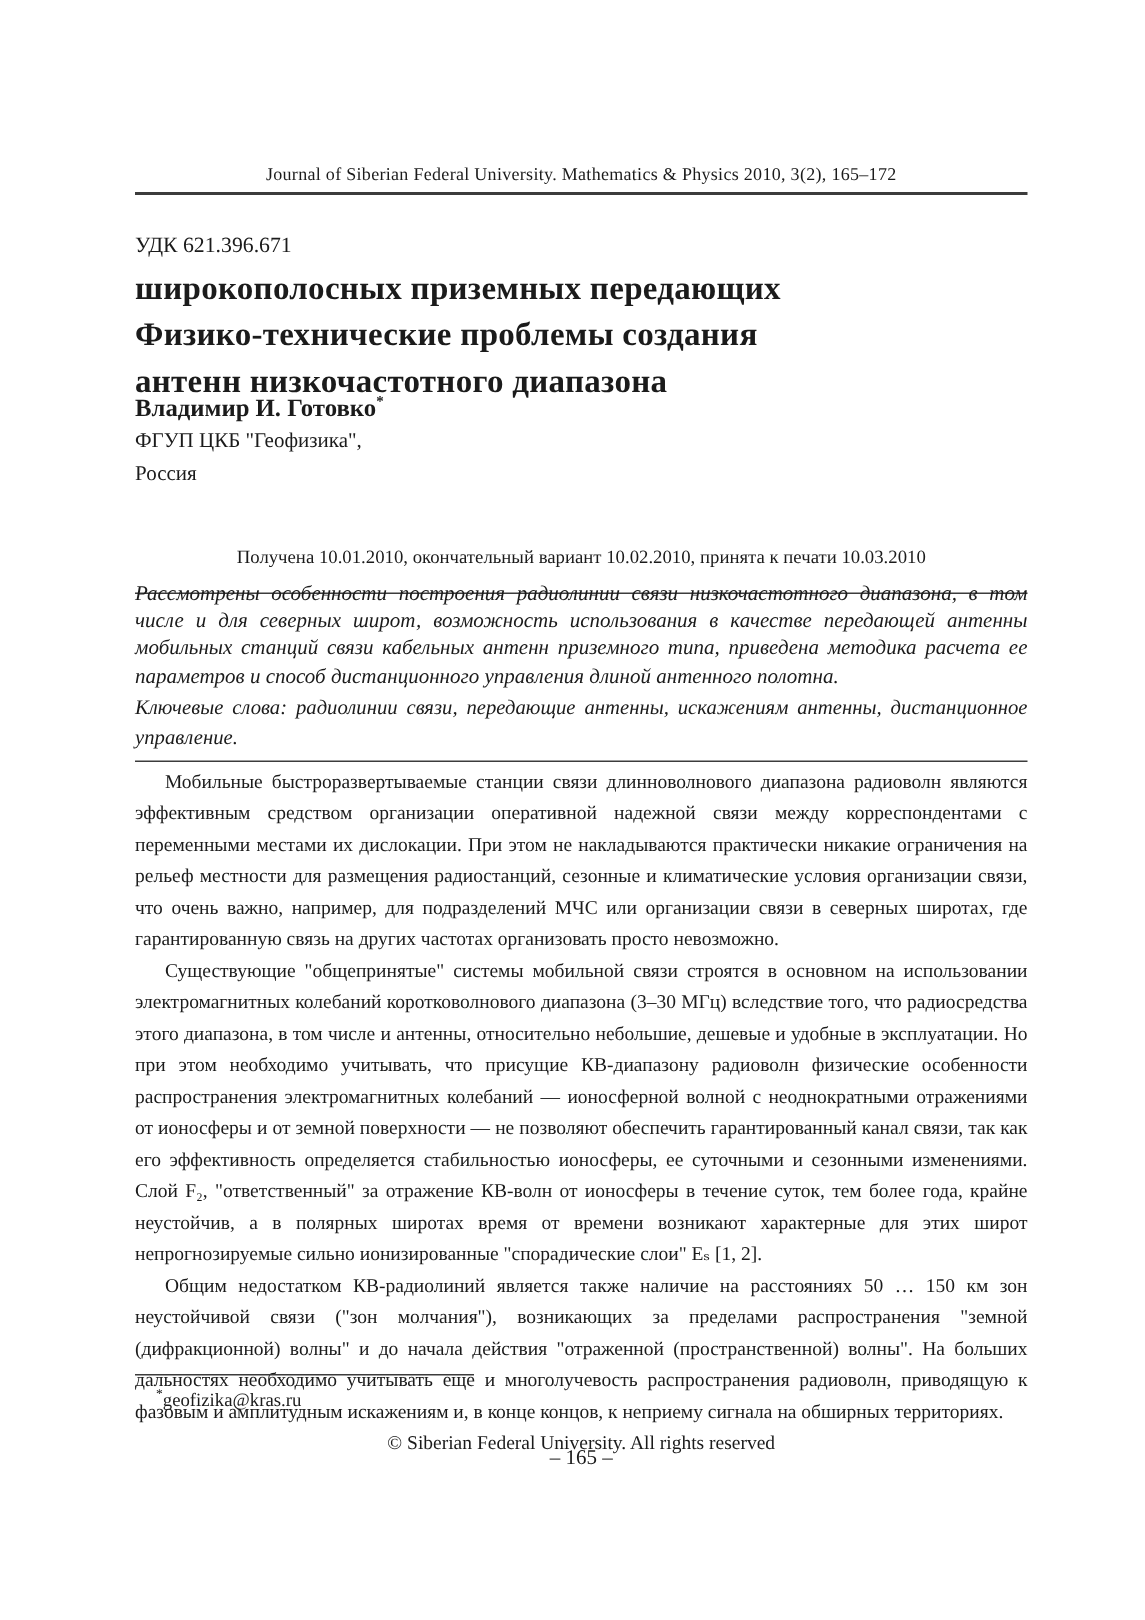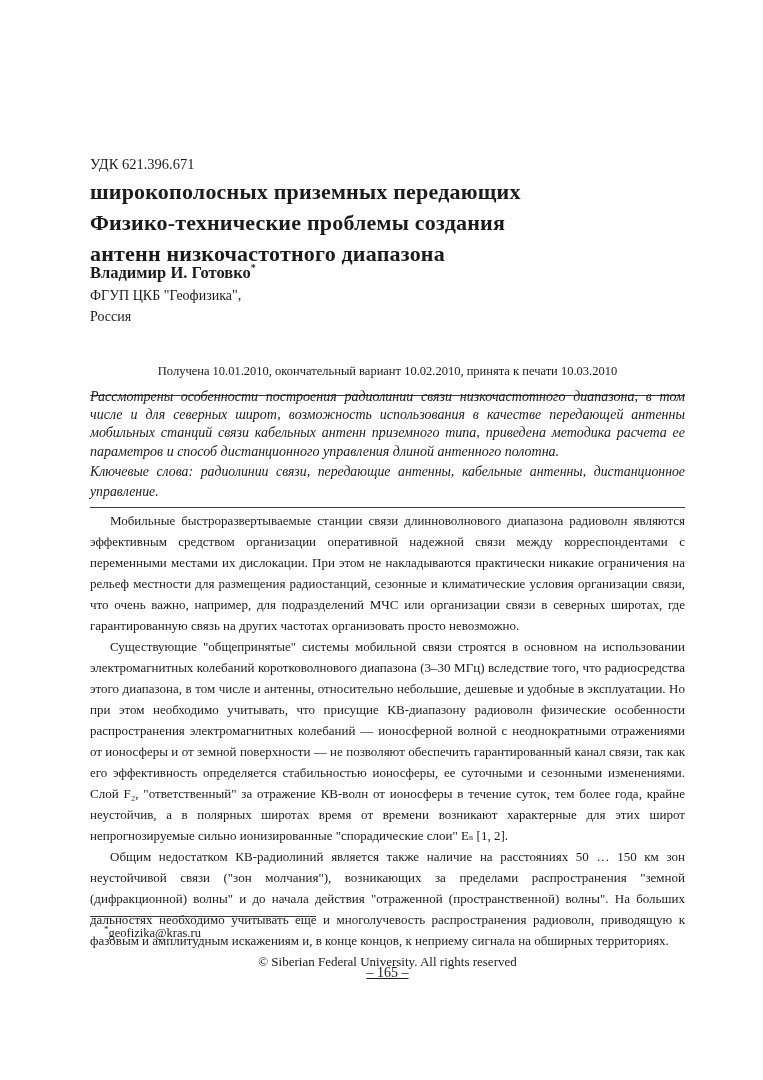--- a/index.html
+++ b/index.html
@@ -87,47 +87,48 @@
   .body-text p { margin: 0; text-indent: 20px; }
 
   
   .footnote { top: 916px; font-size: 12.5px; line-height: 16px; }
   .footnote-rule { width: 226px; height: 0; border-top: 1px solid #3c3c3c; margin-bottom: 4px; }
   .footnote-email { padding-left: 14px; }
   .footnote-email sup { font-size: 9px; }
   .footnote-copyright { font-size: 13px; margin-top: 13px; text-align: center; }
 
   
-  .page-number { top: 965px; text-align: center; font-size: 14px; text-decoration: underline; }
+  .page-number { top: 965px; text-align: center; font-size: 14px; }
 </style>
 </head>
 <body>
 
 <div class="page">
 
+  <div class="col journal-head">Journal of Siberian Federal University. Mathematics &amp; Physics 2010, 3(2), 165–172</div>
 
   <div class="col udk">УДК 621.396.671</div>
 
   <div class="col title">
     <div>широкополосных приземных передающих</div>
     <div>Физико-технические проблемы создания</div>
     <div>антенн низкочастотного диапазона</div>
   </div>
 
   <div class="col author-block">
     <div class="author-name"><span>Владимир И. Готовко</span><sup>*</sup></div>
     <div class="affil-line">ФГУП ЦКБ "Геофизика",</div>
     <div class="affil-line affil-country">Россия</div>
   </div>
 
   <div class="col received">Получена 10.01.2010, окончательный вариант 10.02.2010, принята к печати 10.03.2010</div>
 
   <div class="col abstract">Рассмотрены особенности построения радиолинии связи низкочастотного диапазона, в том числе и для северных широт, возможность использования в качестве передающей антенны мобильных станций связи кабельных антенн приземного типа, приведена методика расчета ее параметров и способ дистанционного управления длиной антенного полотна.</div>
 
-  <div class="col keywords">Ключевые слова: радиолинии связи, передающие антенны, кабельные антенны, дистанционное управление.</div>
+  <div class="col keywords">Ключевые слова: радиолинии связи, передающие антенны, искажениям антенны, дистанционное управление.</div>
 
   <div class="col body-text">
     <p>Мобильные быстроразвертываемые станции связи длинноволнового диапазона радиоволн являются эффективным средством организации оперативной надежной связи между корреспондентами с переменными местами их дислокации. При этом не накладываются практически никакие ограничения на рельеф местности для размещения радиостанций, сезонные и климатические условия организации связи, что очень важно, например, для подразделений МЧС или организации связи в северных широтах, где гарантированную связь на других частотах организовать просто невозможно.</p>
     <p>Существующие "общепринятые" системы мобильной связи строятся в основном на использовании электромагнитных колебаний коротковолнового диапазона (3–30 МГц) вследствие того, что радиосредства этого диапазона, в том числе и антенны, относительно небольшие, дешевые и удобные в эксплуатации. Но при этом необходимо учитывать, что присущие КВ-диапазону радиоволн физические особенности распространения электромагнитных колебаний — ионосферной волной с неоднократными отражениями от ионосферы и от земной поверхности — не позволяют обеспечить гарантированный канал связи, так как его эффективность определяется стабильностью ионосферы, ее суточными и сезонными изменениями. Слой F₂, "ответственный" за отражение КВ-волн от ионосферы в течение суток, тем более года, крайне неустойчив, а в полярных широтах время от времени возникают характерные для этих широт непрогнозируемые сильно ионизированные "спорадические слои" Eₛ [1, 2].</p>
     <p>Общим недостатком КВ-радиолиний является также наличие на расстояниях 50 … 150 км зон неустойчивой связи ("зон молчания"), возникающих за пределами распространения "земной (дифракционной) волны" и до начала действия "отраженной (пространственной) волны". На больших дальностях необходимо учитывать еще и многолучевость распространения радиоволн, приводящую к фазовым и амплитудным искажениям и, в конце концов, к неприему сигнала на обширных территориях.</p>
   </div>
 
   <div class="col footnote">
     <div class="footnote-rule"></div>
     <div class="footnote-email"><sup>*</sup><span>geofizika@kras.ru</span></div>

